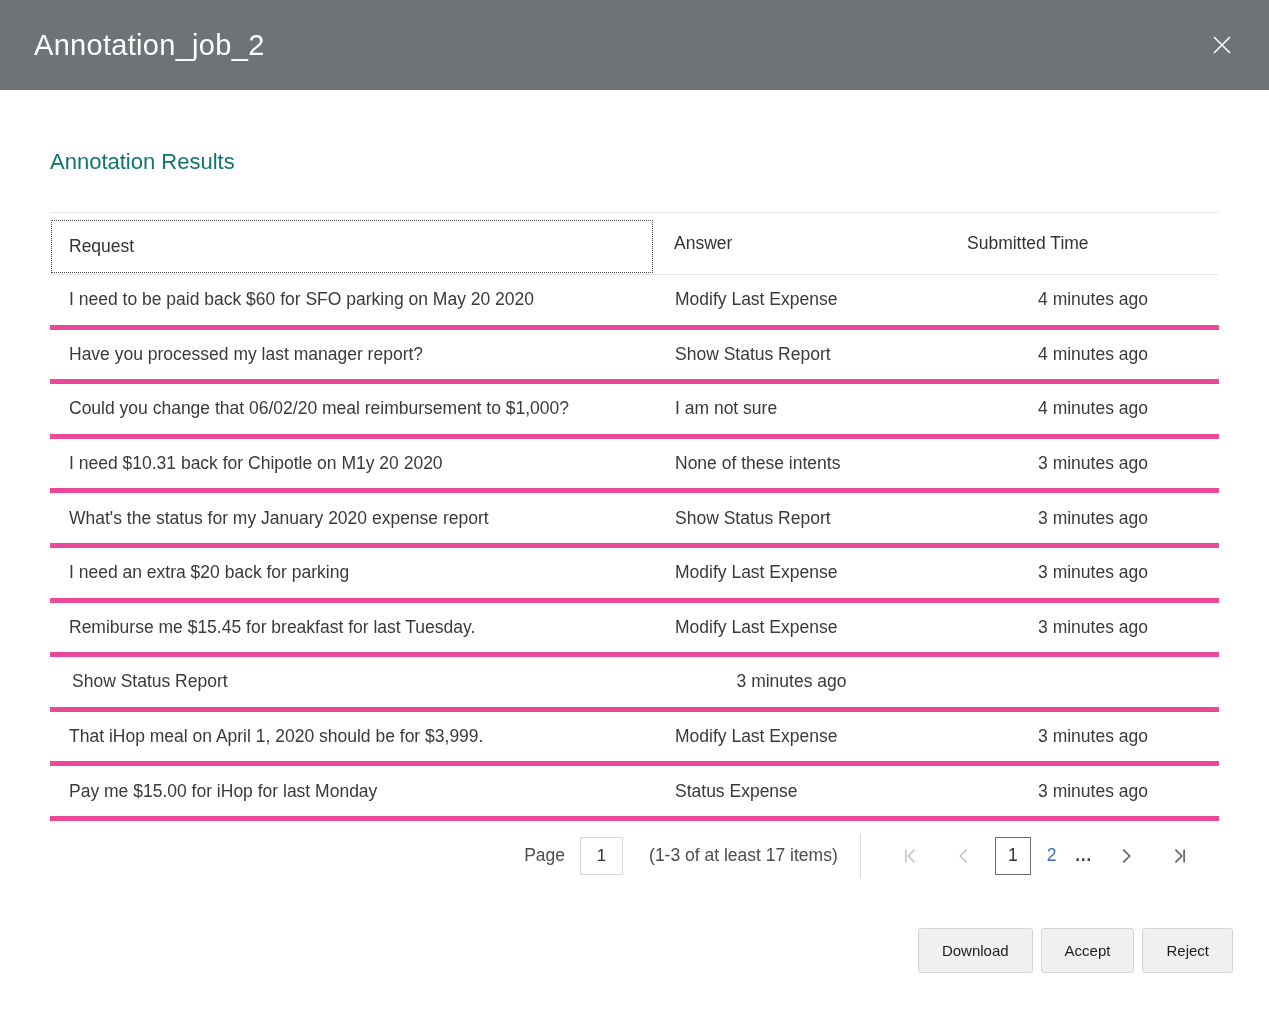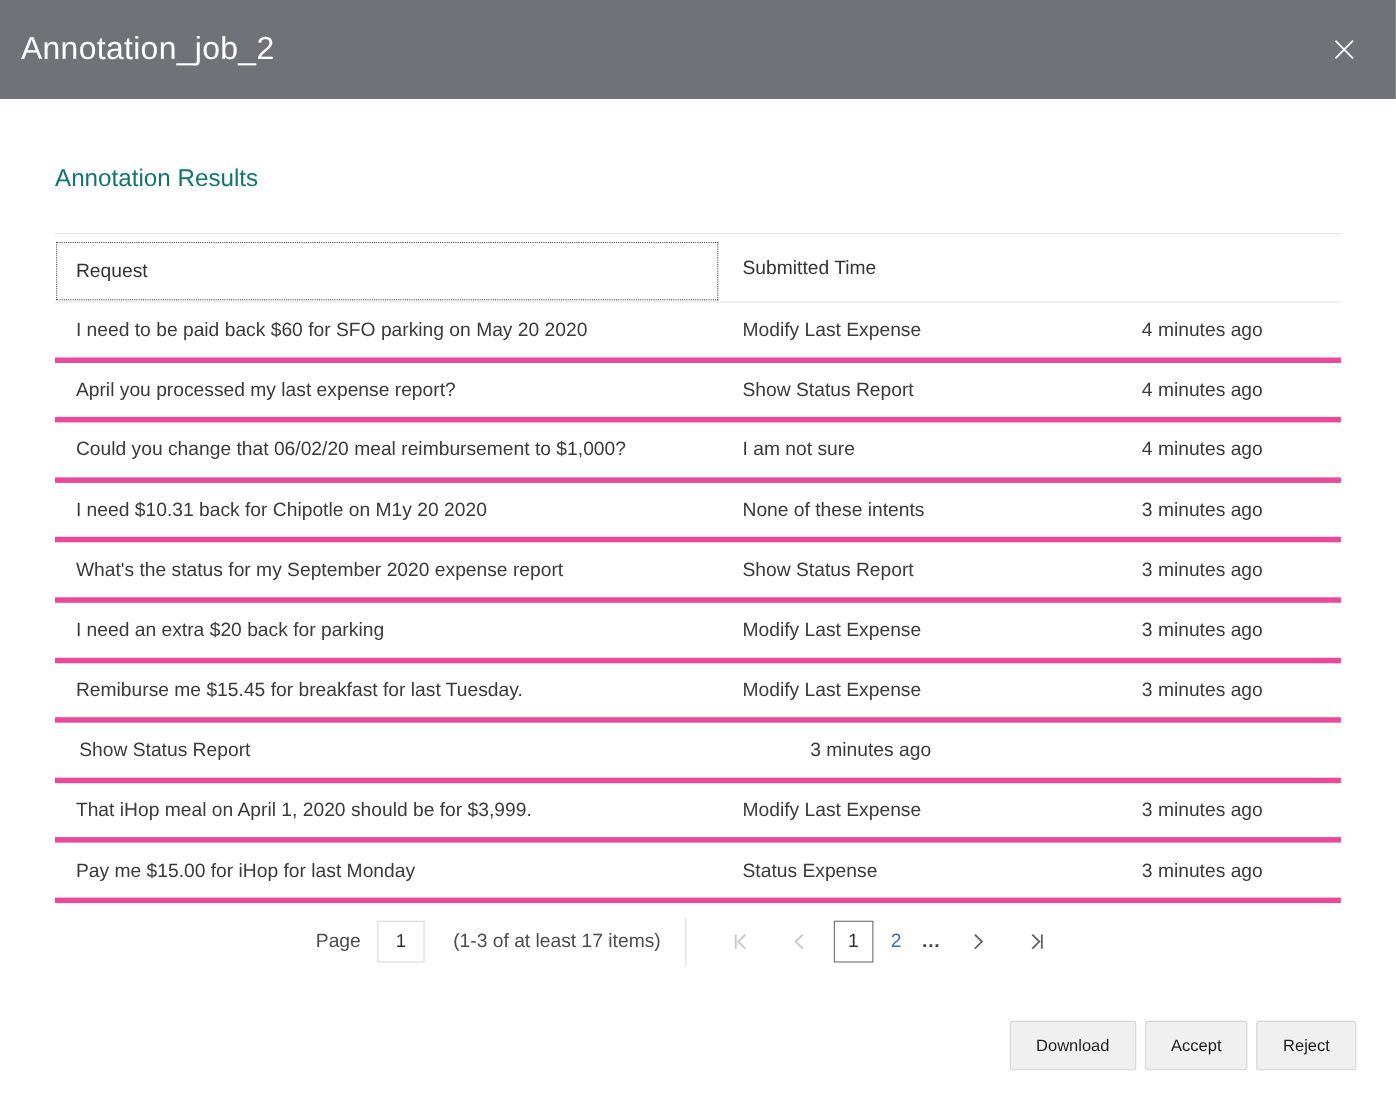--- a/index.html
+++ b/index.html
@@ -13,21 +13,21 @@
   .titlebar {
     height: 90px;
     background: #6f7377;
     display: flex;
     align-items: center;
   }
   .titlebar .title {
     color: #ffffff;
     font-size: 29px;
     font-weight: 400;
-    padding-left: 19px;
+    padding-left: 34px;
     letter-spacing: 0.3px;
     text-align: center;
   }
   .close-btn {
     margin-left: auto;
     margin-right: 26px;
     width: 42px; height: 42px;
     display: flex; align-items: center; justify-content: center;
     cursor: pointer;
     background: transparent; border: none;
@@ -75,21 +75,21 @@
   }
   .cell-request { flex: 0 0 603px; padding-left: 19px; }
   .cell-answer  { flex: 0 0 292px; padding-left: 22px; }
   .cell-time    { flex: 1 1 auto;  padding-left: 22px; text-align: center; }
 
   
   .pagination {
     height: 70px;
     display: flex;
     align-items: center;
-    justify-content: center;
+    justify-content: flex-end;
     padding-right: 12px;
     font-size: 17.5px;
     color: #4c4c4c;
   }
   .page-label { margin-right: 15px; }
   .page-input {
     width: 43px; height: 38px;
     border: 1px solid #d9d9d9;
     background: #ffffff;
     text-align: center;
@@ -164,45 +164,46 @@
   </button>
 </div>
 
 <div class="content">
 
   <h1 class="section-heading">Annotation Results</h1>
 
   <div class="results-table">
     <div class="thead-row">
       <div class="hcell hcell-request">Request</div>
+      <div class="hcell hcell-answer">Answer</div>
       <div class="hcell hcell-time">Submitted Time</div>
     </div>
 
     <div class="trow">
       <div class="cell-request">I need to be paid back $60 for SFO parking on May 20 2020</div>
       <div class="cell-answer">Modify Last Expense</div>
       <div class="cell-time">4 minutes ago</div>
     </div>
     <div class="trow">
-      <div class="cell-request">April you processed my last expense report?</div>
+      <div class="cell-request">Have you processed my last manager report?</div>
       <div class="cell-answer">Show Status Report</div>
       <div class="cell-time">4 minutes ago</div>
     </div>
     <div class="trow">
       <div class="cell-request">Could you change that 06/02/20 meal reimbursement to $1,000?</div>
       <div class="cell-answer">I am not sure</div>
       <div class="cell-time">4 minutes ago</div>
     </div>
     <div class="trow">
       <div class="cell-request">I need $10.31 back for Chipotle on M1y 20 2020</div>
       <div class="cell-answer">None of these intents</div>
       <div class="cell-time">3 minutes ago</div>
     </div>
     <div class="trow">
-      <div class="cell-request">What's the status for my September 2020 expense report</div>
+      <div class="cell-request">What's the status for my January 2020 expense report</div>
       <div class="cell-answer">Show Status Report</div>
       <div class="cell-time">3 minutes ago</div>
     </div>
     <div class="trow">
       <div class="cell-request">I need an extra $20 back for parking</div>
       <div class="cell-answer">Modify Last Expense</div>
       <div class="cell-time">3 minutes ago</div>
     </div>
     <div class="trow">
       <div class="cell-request">Remiburse me $15.45 for breakfast for last Tuesday.</div>

